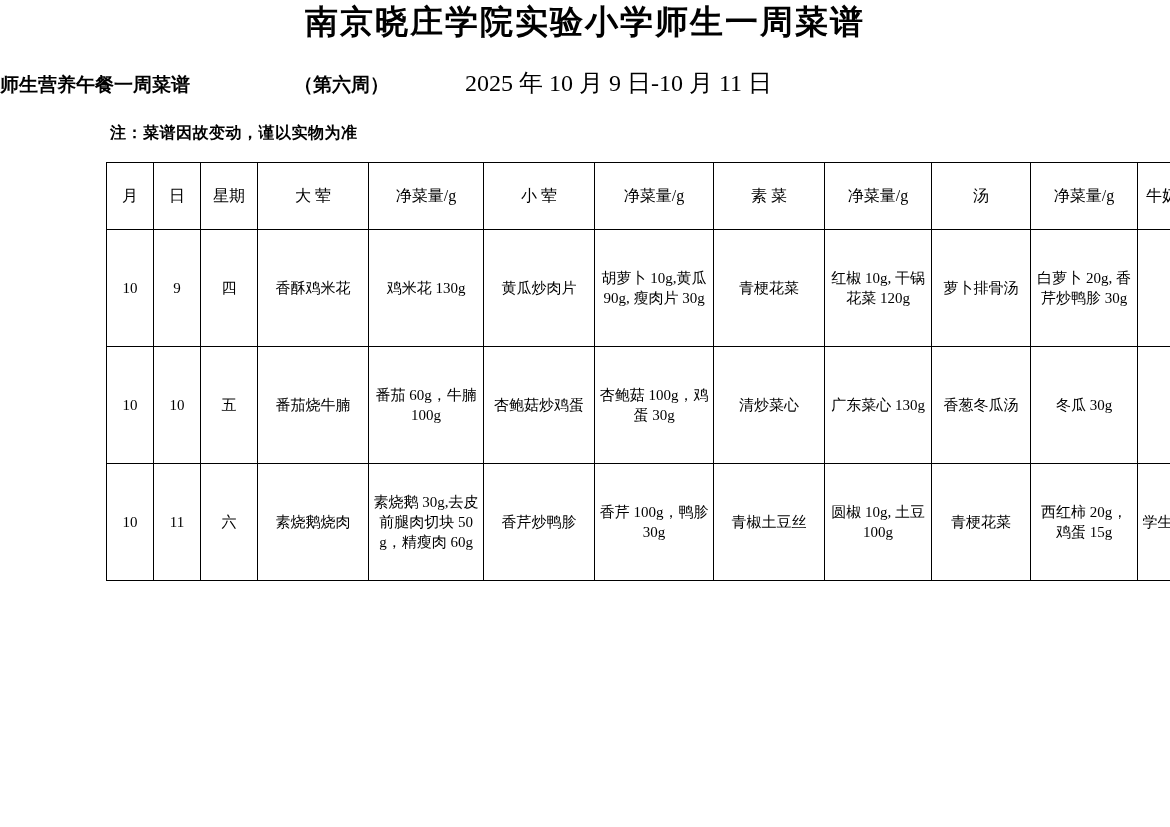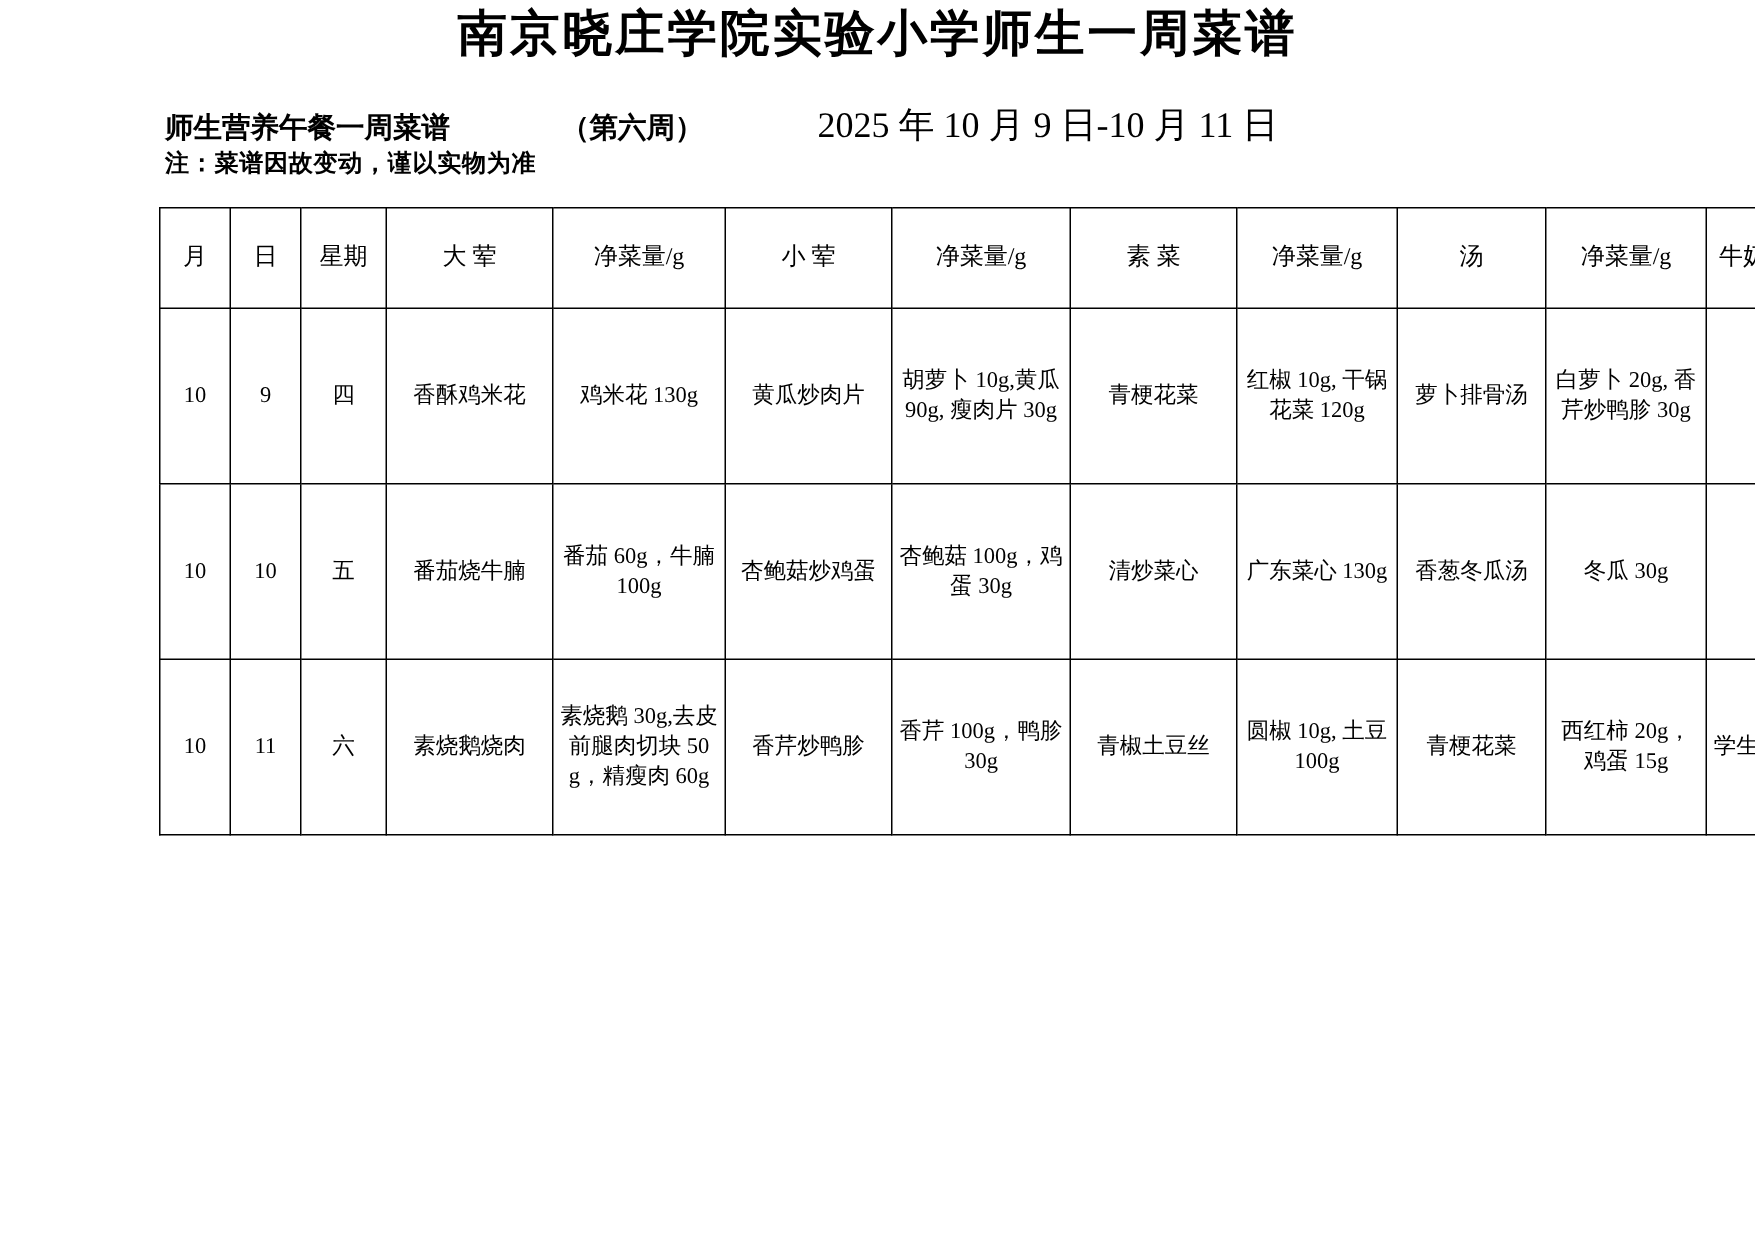--- a/index.html
+++ b/index.html
@@ -24,41 +24,40 @@
     text-align: center;
     font-family: "Liberation Serif", "DejaVu Serif", serif;
     font-weight: bold;
     font-size: 33px;
     letter-spacing: 2px;
     margin: 0;
     white-space: nowrap;
   }
   .subline {
     margin-top: 22px;
-    padding-left: 110px;
     font-size: 19px;
     display: flex;
     align-items: baseline;
     white-space: nowrap;
   }
   .subline .s1 {
     font-weight: bold;
     font-family: "Liberation Serif", "DejaVu Serif", serif;
   }
   .subline .s2 {
-    margin-left: 74px;
+    margin-left: 104px;
     font-weight: bold;
   }
   .subline .s3 {
     margin-left: 76px;
     font-weight: normal;
     font-size: 24px;
   }
   .note {
-    margin-top: 0;
+    margin-top: 24px;
     padding-left: 110px;
     font-size: 16px;
     font-weight: bold;
     letter-spacing: 0.5px;
   }
   .table-wrap {
     margin-top: 18px;
     padding-left: 106px;
     padding-right: 60px;
   }

